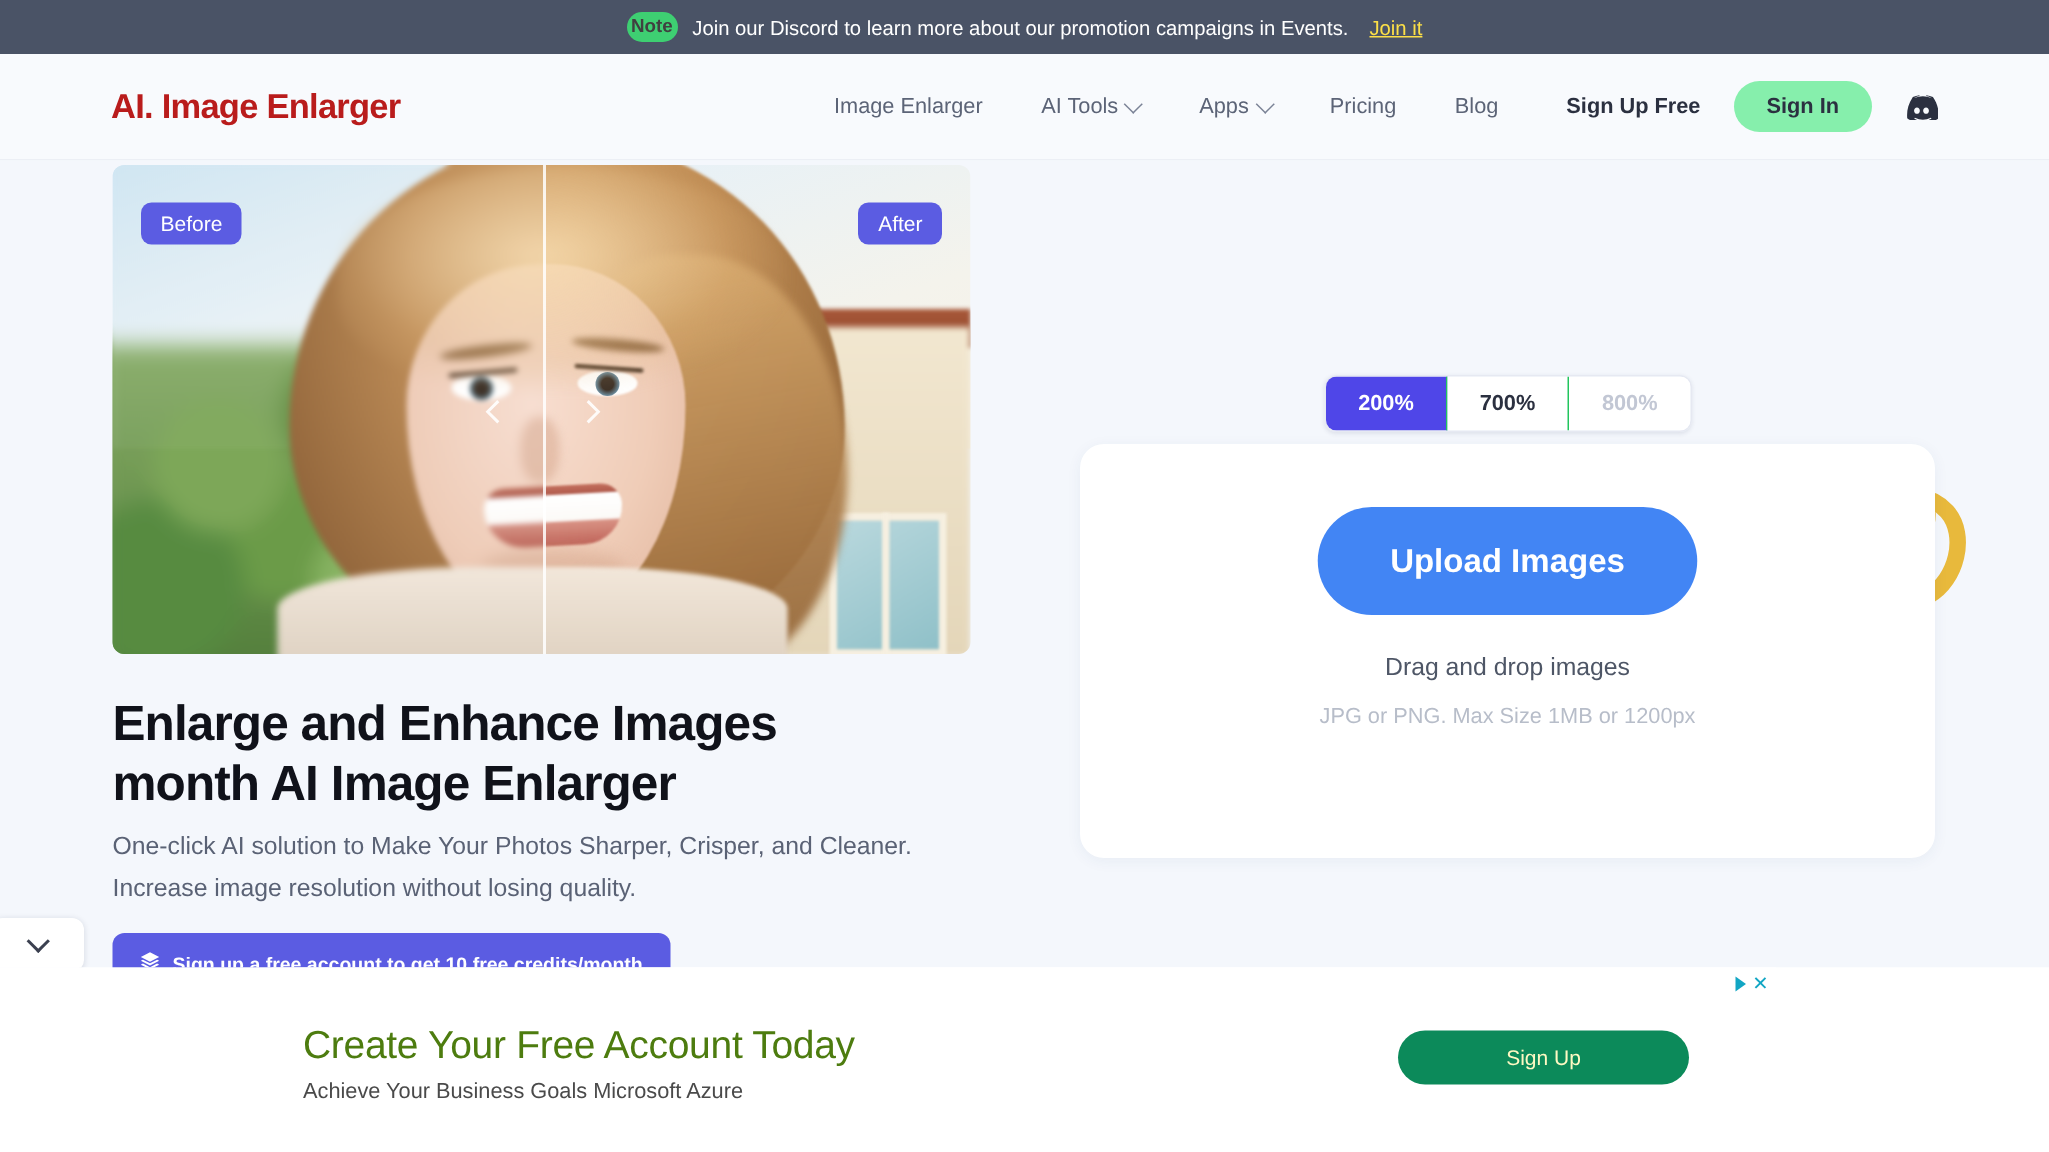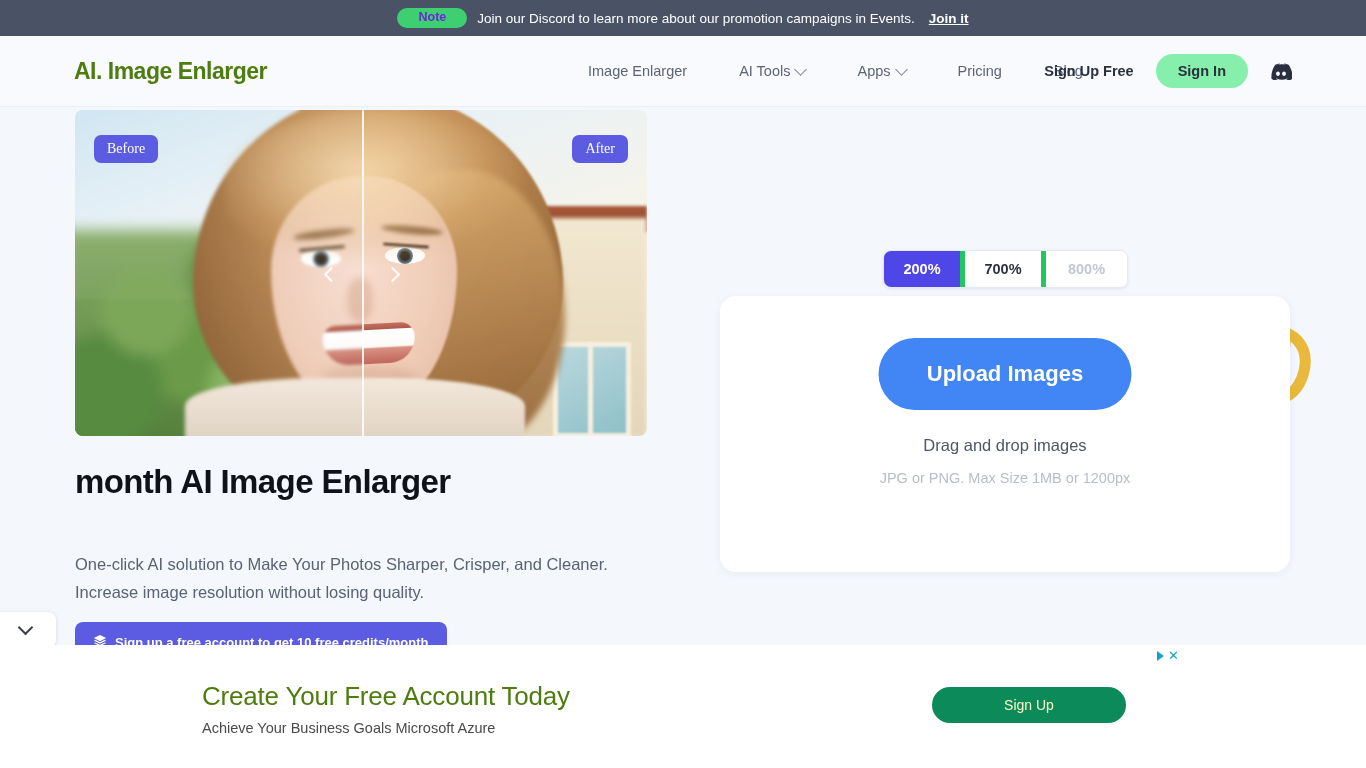--- a/index.html
+++ b/index.html
@@ -12,46 +12,46 @@
   #page { position: relative; width: 1366px; height: 768px; }
 
   
   .notice-bar {
     position: absolute; left: 0; top: 0; width: 1366px; height: 36px;
     background: #4a5366;
     display: flex; align-items: center; justify-content: center;
     gap: 10px;
   }
   .notice-badge {
-    background: #3ecf72; color: #6d28d9;
+    background: #3ecf72; color: #404040;
     font-size: 12.5px; font-weight: bold;
-    border-radius: 11px; padding: 3px 21px 4px;
+    border-radius: 11px; padding: 3px 3px 4px;
     line-height: 1;
   }
   .notice-text { color: #ffffff; font-size: 13.5px; }
   .notice-link {
-    color: #ffffff; font-size: 13.5px; font-weight: bold;
+    color: #fde047; font-size: 13.5px; font-weight: normal;
     text-decoration: underline; margin-left: 4px; cursor: pointer;
   }
 
   
   .header {
     position: absolute; left: 0; top: 36px; width: 1366px; height: 71px;
     background: #f8fafd;
     border-bottom: 1px solid #eceff5;
     display: flex; align-items: center;
   }
   .logo {
     position: absolute; left: 74px; top: 50%; transform: translateY(-50%);
-    font-size: 23px; font-weight: bold; color: #4d7c0f; letter-spacing: -0.5px;
+    font-size: 23px; font-weight: bold; color: #b91c1c; letter-spacing: -0.5px;
     white-space: nowrap;
   }
   .nav {
     position: absolute; left: 556px; top: 50%; transform: translateY(-50%);
-    display: flex; align-items: center; gap: 16px; margin-left: 32px;
+    display: flex; align-items: center; gap: 3px;
   }
   .nav-item {
     font-size: 14.5px; color: #5c6477; padding: 0 18px;
     display: flex; align-items: center; gap: 6px; cursor: pointer;
     white-space: nowrap;
   }
   .nav-item.first { padding-left: 0; }
   .chev {
     width: 9px; height: 9px; display: inline-block;
     border-right: 1.6px solid #7a8296; border-bottom: 1.6px solid #7a8296;
@@ -193,21 +193,21 @@
     width: 72px; height: 30px; display: flex; align-items: center; justify-content: space-between;
     cursor: ew-resize;
   }
   .ba-arrow {
     width: 11px; height: 11px; border-top: 2px solid rgba(255,255,255,.9); border-right: 2px solid rgba(255,255,255,.9);
   }
   .ba-arrow.left { transform: rotate(-135deg); }
   .ba-arrow.right { transform: rotate(45deg); }
   .badge {
     position: absolute; top: 25px; background: #5b5ce2; color: #fff;
-    font-size: 14px; font-weight: 500; padding: 6px 13px; border-radius: 7px; font-family: Liberation Serif, serif;
+    font-size: 14px; font-weight: 500; padding: 6px 13px; border-radius: 7px;
   }
   .badge.before { left: 19px; }
   .badge.after { right: 19px; }
 
   
   .hero-title {
     position: absolute; left: 75px; top: 355px; width: 600px;
     font-size: 33px; font-weight: bold; color: #10121a;
     line-height: 1.22; letter-spacing: -0.6px;
   }
@@ -227,21 +227,21 @@
   
   .scale-group {
     position: absolute; left: 883px; top: 143px;
     display: flex; border-radius: 8px; overflow: hidden;
     box-shadow: 0 1px 3px rgba(30,40,80,.10);
     border: 1px solid #e6e9f2;
   }
   .scale-opt {
     width: 81px; height: 36px; display: flex; align-items: center; justify-content: center;
     font-size: 14.5px; font-weight: bold; background: #ffffff; color: #2b3040; cursor: pointer;
-    border-right: 5px solid #22c55e;
+    border-right: 1px solid #22c55e;
   }
   .scale-opt:last-child { border-right: none; }
   .scale-opt.active { background: #4f46e8; color: #ffffff; }
   .scale-opt.disabled { color: #c2c7d4; cursor: not-allowed; }
 
   
   .doodle { position: absolute; left: 1186px; top: 198px; }
 
   
   .upload-card {
@@ -411,20 +411,21 @@
       <div class="ba-arrows">
         <span class="ba-arrow left"></span>
         <span class="ba-arrow right"></span>
       </div>
 
       <div class="badge before">Before</div>
       <div class="badge after">After</div>
     </div>
 
     <div class="hero-title">
+      <div>Enlarge and Enhance Images</div>
       <div>month AI Image Enlarger</div>
     </div>
     <div class="hero-sub">One-click AI solution to Make Your Photos Sharper, Crisper, and Cleaner. Increase image resolution without losing quality.</div>
 
     <div class="credit-btn">
       <span>
         <svg width="14" height="14" viewBox="0 0 16 16">
           <path fill="#ffffff" d="M8 1 1 4.6 8 8.2l7-3.6L8 1Zm-5.4 5.6L1 7.4 8 11l7-3.6-1.6-.8L8 9.4 2.6 6.6Zm0 3L1 10.4 8 14l7-3.6-1.6-.8L8 12.4 2.6 9.6Z"></path>
         </svg>
       </span>

